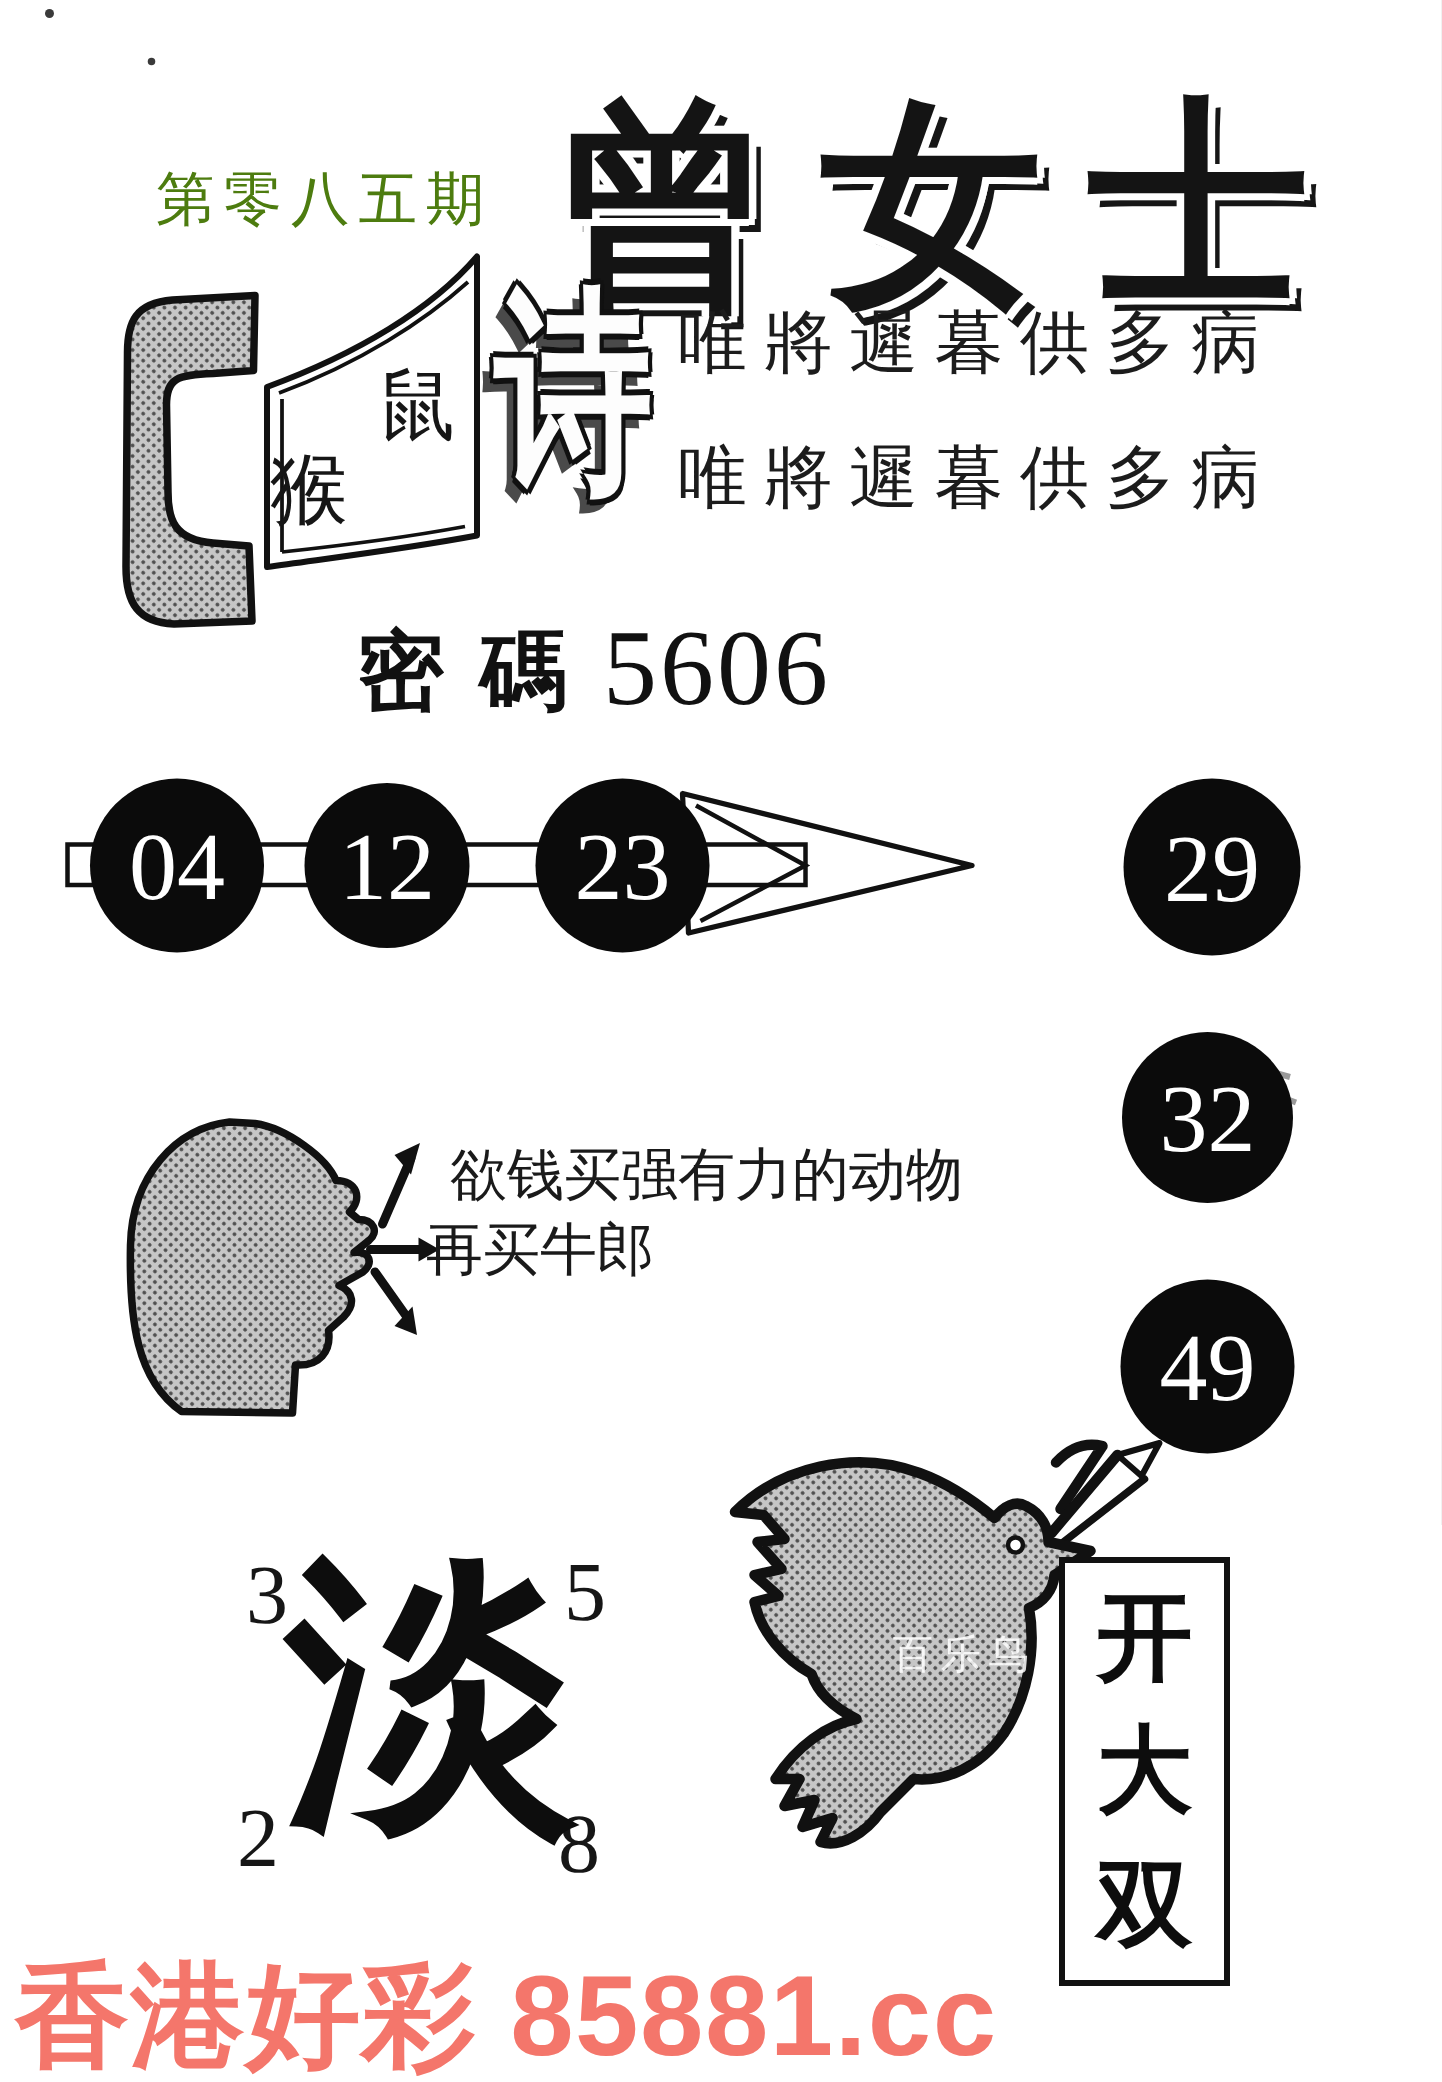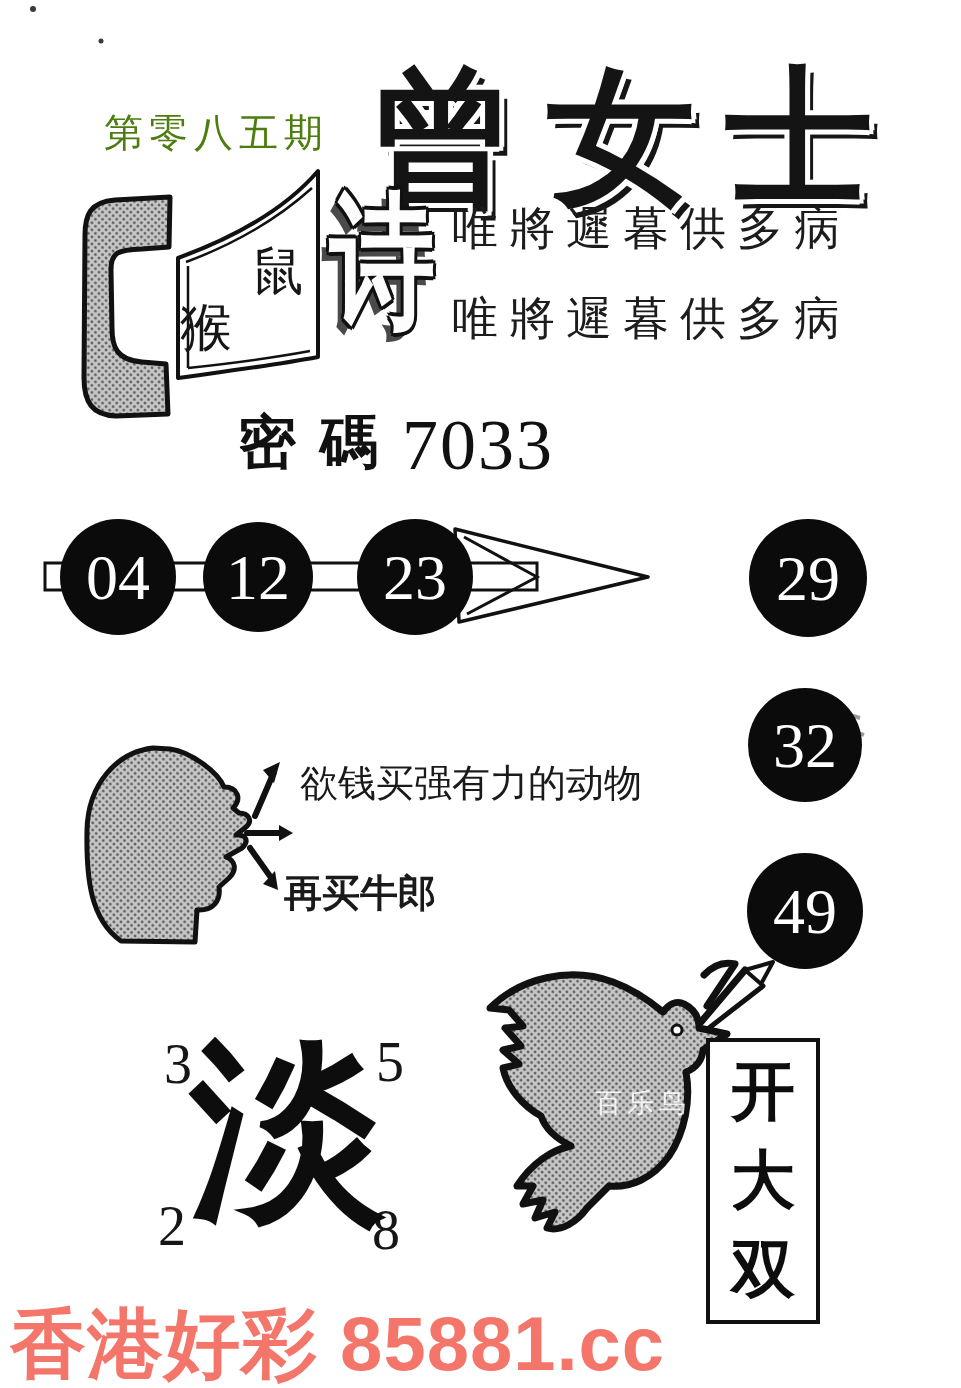--- a/index.html
+++ b/index.html
@@ -26,26 +26,26 @@
     text-shadow:-3px -3px 0 #111,3px -3px 0 #111,-3px 3px 0 #111,3px 3px 0 #111,
                 -4px 0 0 #111,4px 0 0 #111,0 -4px 0 #111,0 4px 0 #111,
                 -10px 9px 0 #4a4a4a;
   }
   .zodiac{font-size:52px;color:#161616;line-height:1;}
   .zodiac.top{left:252px;top:246px;}
   .zodiac.bottom{left:180px;top:302px;}
   .poem-line{left:452px;font-size:46px;letter-spacing:11px;color:#1c1c1c;white-space:nowrap;}
   .poem-line.l1{top:198px;}
   .poem-line.l2{top:288px;}
-  .password{left:238px;top:404px;display:flex;align-items:flex-start;}
+  .password{left:238px;top:404px;display:flex;align-items:flex-end;}
   .password .lbl{font-size:58px;font-weight:bold;letter-spacing:24px;}
   .password .val{font-size:72px;letter-spacing:2px;}
   .speech-line{font-size:38px;color:#1a1a1a;white-space:nowrap;}
   .speech-line.l1{left:300px;top:758px;}
-  .speech-line.l2{left:284px;top:868px;font-weight:bold;}
+  .speech-line.l2{left:284px;top:808px;}
   .corner-num{font-size:56px;color:#161616;line-height:1;}
   .cn-tl{left:164px;top:1036px;}
   .cn-tr{left:376px;top:1034px;}
   .cn-bl{left:158px;top:1198px;}
   .cn-br{left:372px;top:1202px;}
   .big-char{left:190px;top:1034px;font-size:196px;font-weight:bold;line-height:1;color:#0d0d0d;}
   .vbox{
     left:706px;top:1038px;width:106px;height:266px;border:4px solid #111;background:#fff;
     display:flex;flex-direction:column;align-items:center;justify-content:space-around;
     padding:6px 0;z-index:2;
@@ -142,21 +142,21 @@
   <div class="abs txt issue">第零八五期</div>
   <div class="abs txt title">曾女士</div>
   <div class="abs txt poem-char">诗</div>
   <div class="abs txt zodiac top">鼠</div>
   <div class="abs txt zodiac bottom">猴</div>
   <div class="abs txt poem-line l1">唯將遲暮供多病</div>
   <div class="abs txt poem-line l2">唯將遲暮供多病</div>
 
   <div class="abs txt password">
     <span class="lbl">密碼</span>
-    <span class="val">7033</span>
+    <span class="val">5606</span>
   </div>
 
   <div class="abs txt speech-line l1">欲钱买强有力的动物</div>
   <div class="abs txt speech-line l2">再买牛郎</div>
 
   <div class="abs txt corner-num cn-tl">3</div>
   <div class="abs txt corner-num cn-tr">5</div>
   <div class="abs txt corner-num cn-bl">2</div>
   <div class="abs txt corner-num cn-br">8</div>
   <div class="abs txt big-char">淡</div>

